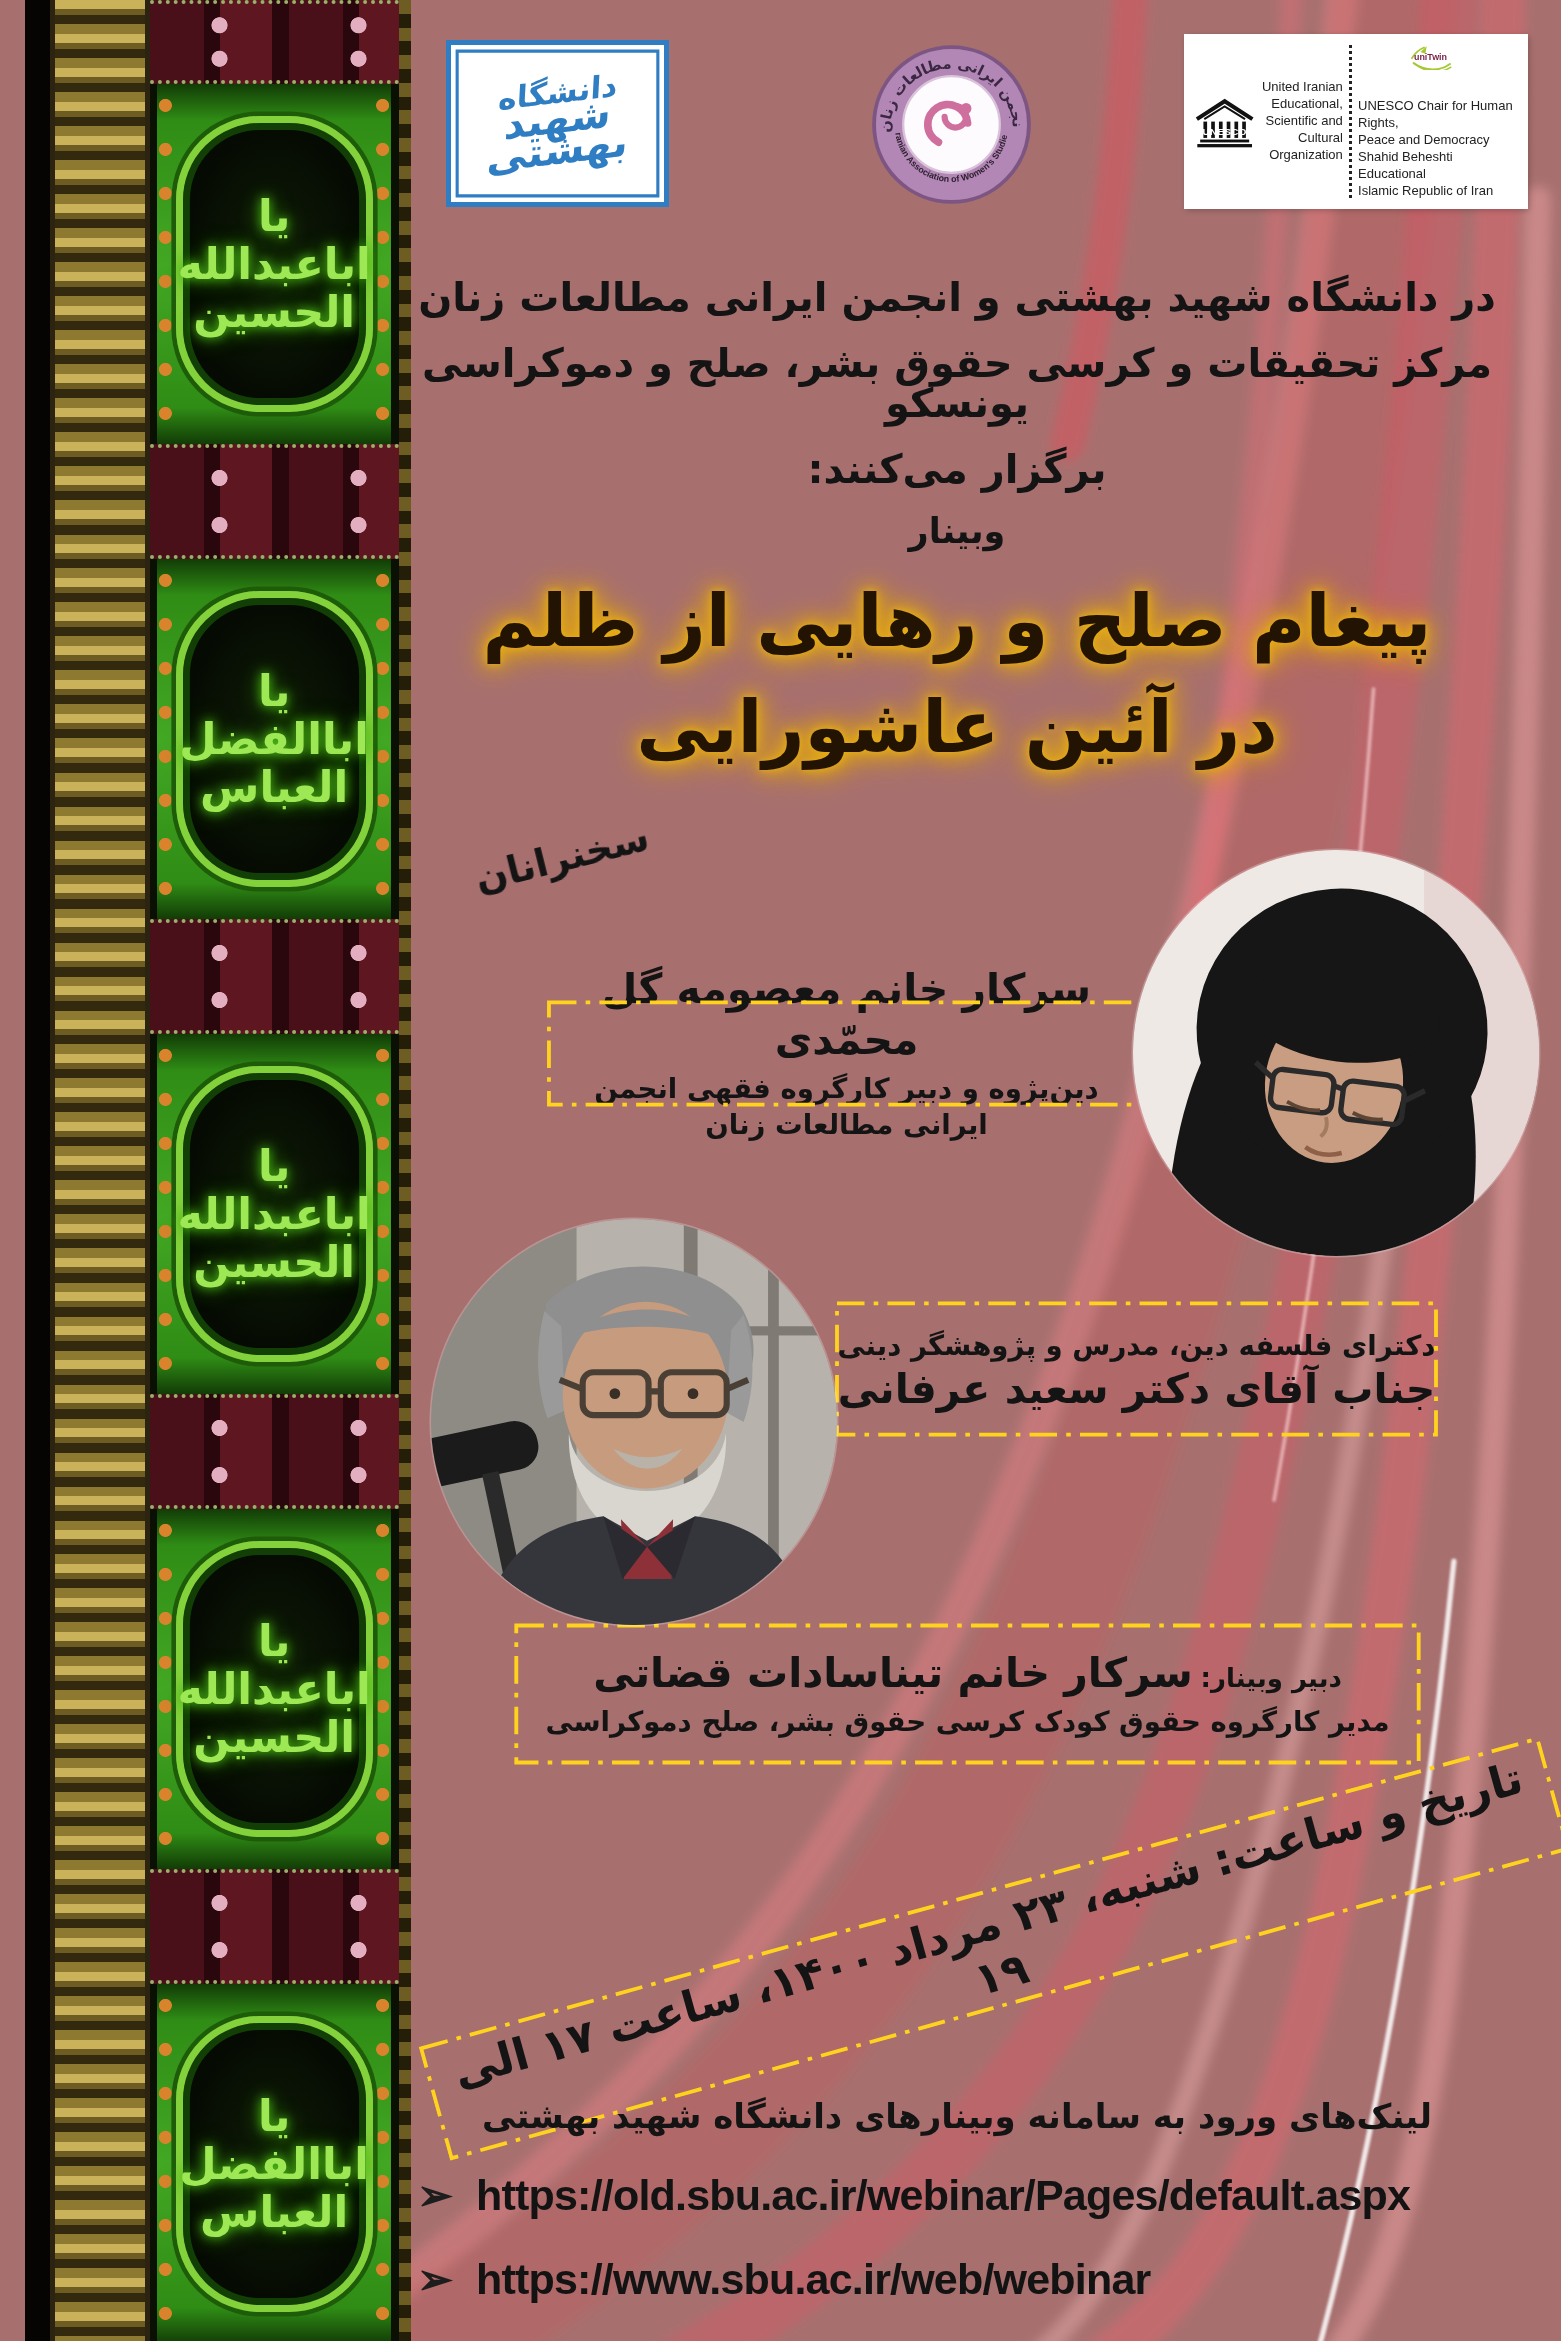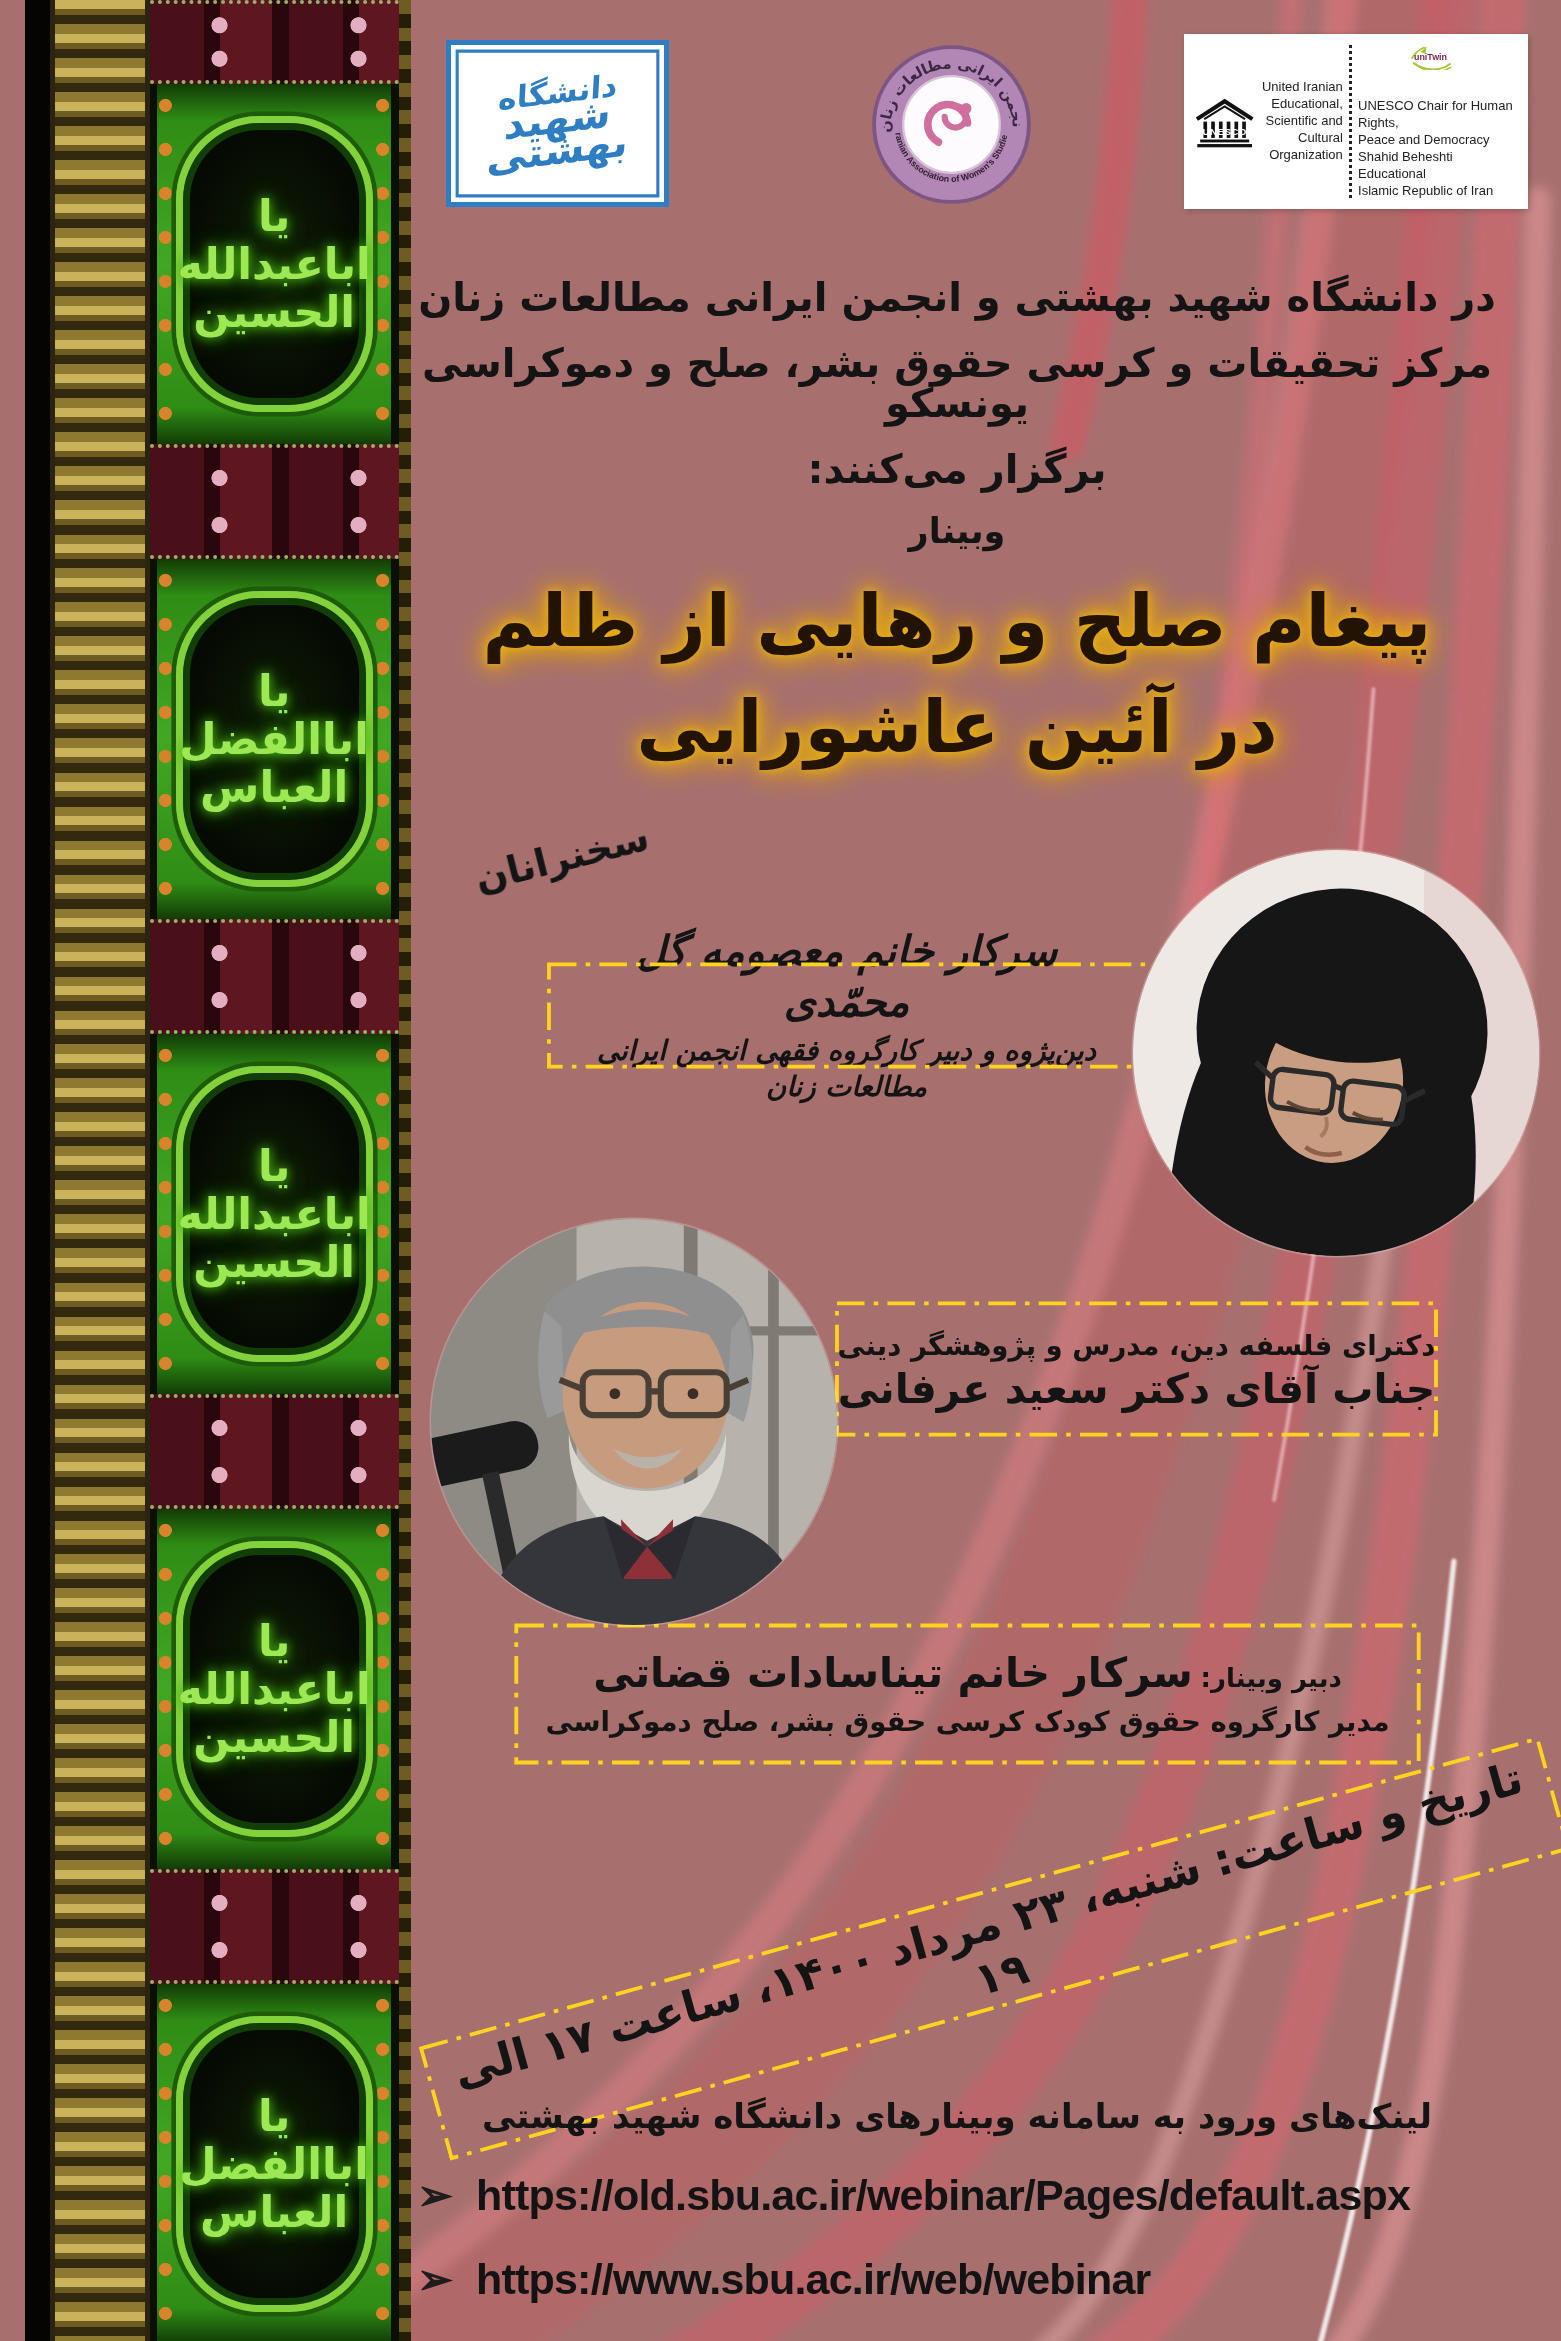--- a/index.html
+++ b/index.html
@@ -60,21 +60,21 @@
   .event-title{position:absolute;left:360px;top:568px;width:1194px;text-align:center;z-index:3;}
   .event-title div{font-size:73px;line-height:1.45;color:#231303;
     text-shadow:0 0 7.7px #e7ae14,0 0 17px #e7ae14,0 0 27.6px #dfa313,0 0 38px #d09511;}
   .speakers-label{position:absolute;left:473px;top:836px;font-size:38px;z-index:3;
     transform:rotate(-14deg);}
 
   
   .dashbox{position:absolute;z-index:3;display:flex;flex-direction:column;align-items:center;justify-content:center;text-align:center;box-sizing:border-box;}
   .dashbox > svg.bord{position:absolute;left:0;top:0;}
   .dashbox rect{fill:none;stroke:#ffd21e;stroke-width:5;stroke-dasharray:36 12 6 12;}
-  .sp1-box{left:546px;top:962px;width:693px;height:107px;padding-left:23px;padding-right:115px;font-style:italic;}
+  .sp1-box{left:546px;top:1000px;width:693px;height:107px;padding-left:23px;padding-right:115px;}
   .sp2-box{left:834px;top:1301px;width:605px;height:136px;}
   .mod-box{left:514px;top:1623px;width:907px;height:142px;}
   .date-box{left:413px;top:1889px;width:1163px;height:119px;transform:rotate(-15.5deg);}
   .name-lg{font-size:41px;line-height:1.25;}
   .role-sm{font-size:27.6px;line-height:1.3;margin-top:4.6px;}
   .mod-line1{display:flex;direction:rtl;align-items:baseline;gap:7.7px;}
   .mod-label{font-size:26px;} .date-text{font-size:44px;}
 
   
   .photo{position:absolute;border-radius:50%;overflow:hidden;z-index:4;box-shadow:0 0 0 1.5px rgba(255,255,255,.25);}

